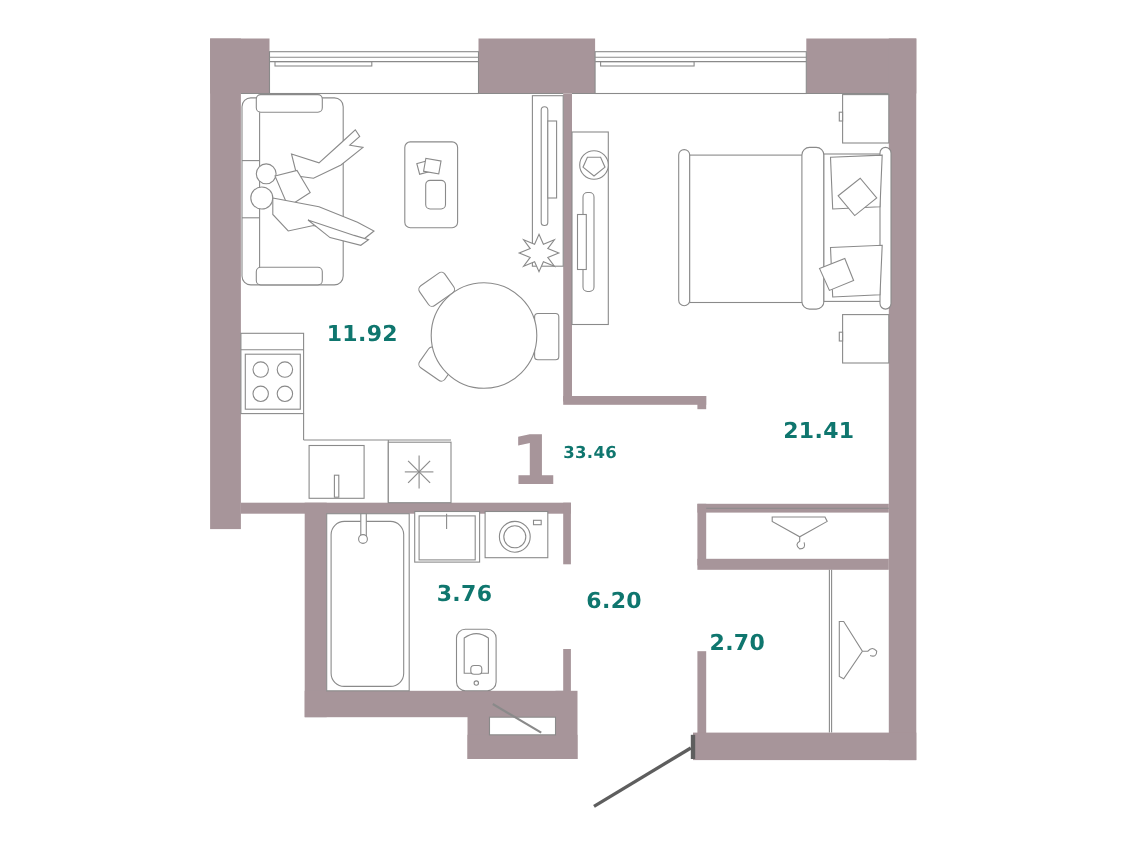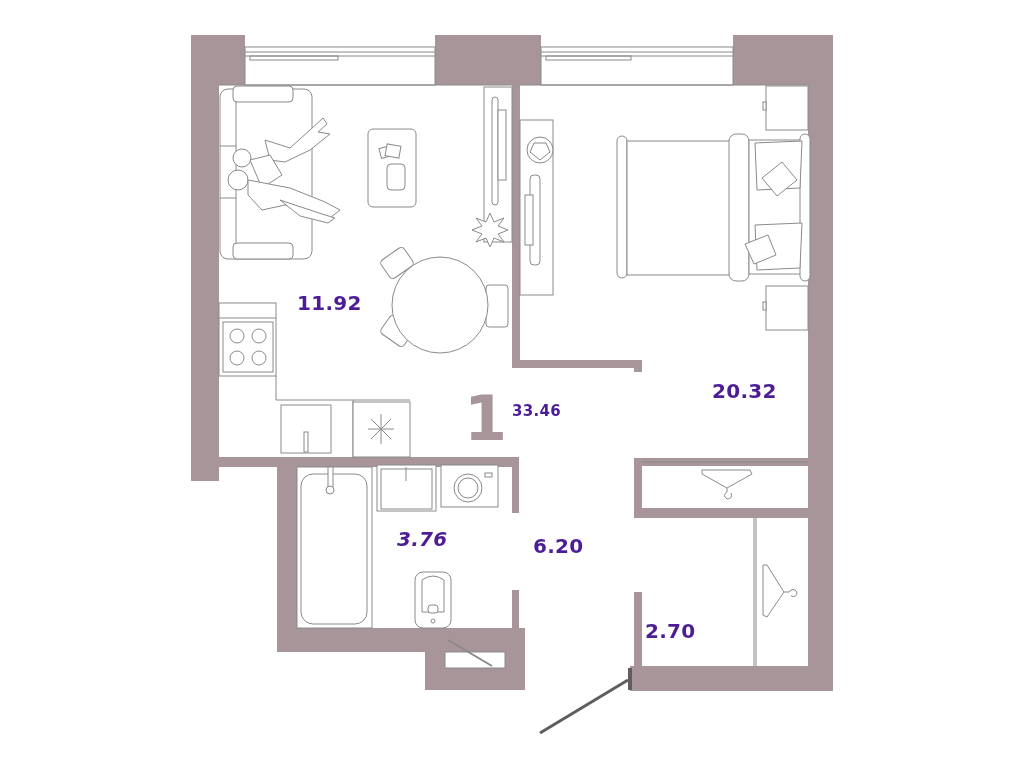--- a/index.html
+++ b/index.html
@@ -1,18 +1,18 @@
 <!DOCTYPE html>
 <html><head>
 <meta charset="utf-8">
 <style>
   html,body{margin:0;padding:0;background:#ffffff;}
   body{width:1024px;height:768px;position:relative;overflow:hidden;font-family:"Liberation Sans","DejaVu Sans",sans-serif;}
   .plan{position:absolute;left:0;top:0;width:1024px;height:768px;}
-  .lbl{position:absolute;font-family:"DejaVu Sans","Liberation Sans",sans-serif;font-weight:bold;color:#4c1d95;font-size:20px;letter-spacing:0.3px;}
+  .lbl{position:absolute;font-family:"DejaVu Sans","Liberation Sans",sans-serif;font-weight:bold;color:#0f766e;font-size:20px;letter-spacing:0.3px;}
   .rooms-count{position:absolute;font-family:"DejaVu Sans","Liberation Sans",sans-serif;color:#a7959a;font-size:62px;font-weight:bold;line-height:1;}
 </style>
 </head>
 <body>
 
 <div class="plan">
 <svg width="1024" height="768" viewBox="0 0 1024 768" xmlns="http://www.w3.org/2000/svg">
 
   <g fill="#a7959a">
 
@@ -194,17 +194,17 @@
   <g stroke="#5e5e5e" stroke-width="3" fill="none">
     <line x1="628" y1="680" x2="540" y2="733"></line>
     <rect x="628" y="668" width="4" height="22" fill="#5e5e5e" stroke="none"></rect>
   </g>
 </svg>
 
   
   <div class="rooms-count" style="left:464px;top:388px;">1</div>
   <div class="lbl" style="left:512px;top:402px;font-size:15px;">33.46</div>
   <div class="lbl" style="left:297px;top:291px;">11.92</div>
-  <div class="lbl" style="left:712px;top:379px;">20.32</div>
-  <div class="lbl" style="left:397px;top:527px;font-style:italic;">3.76</div>
+  <div class="lbl" style="left:712px;top:379px;">21.41</div>
+  <div class="lbl" style="left:397px;top:527px;">3.76</div>
   <div class="lbl" style="left:533px;top:534px;">6.20</div>
-  <div class="lbl" style="left:645px;top:572px;margin-top:47px;">2.70</div>
+  <div class="lbl" style="left:645px;top:572px;">2.70</div>
 </div>
 
 </body></html>

